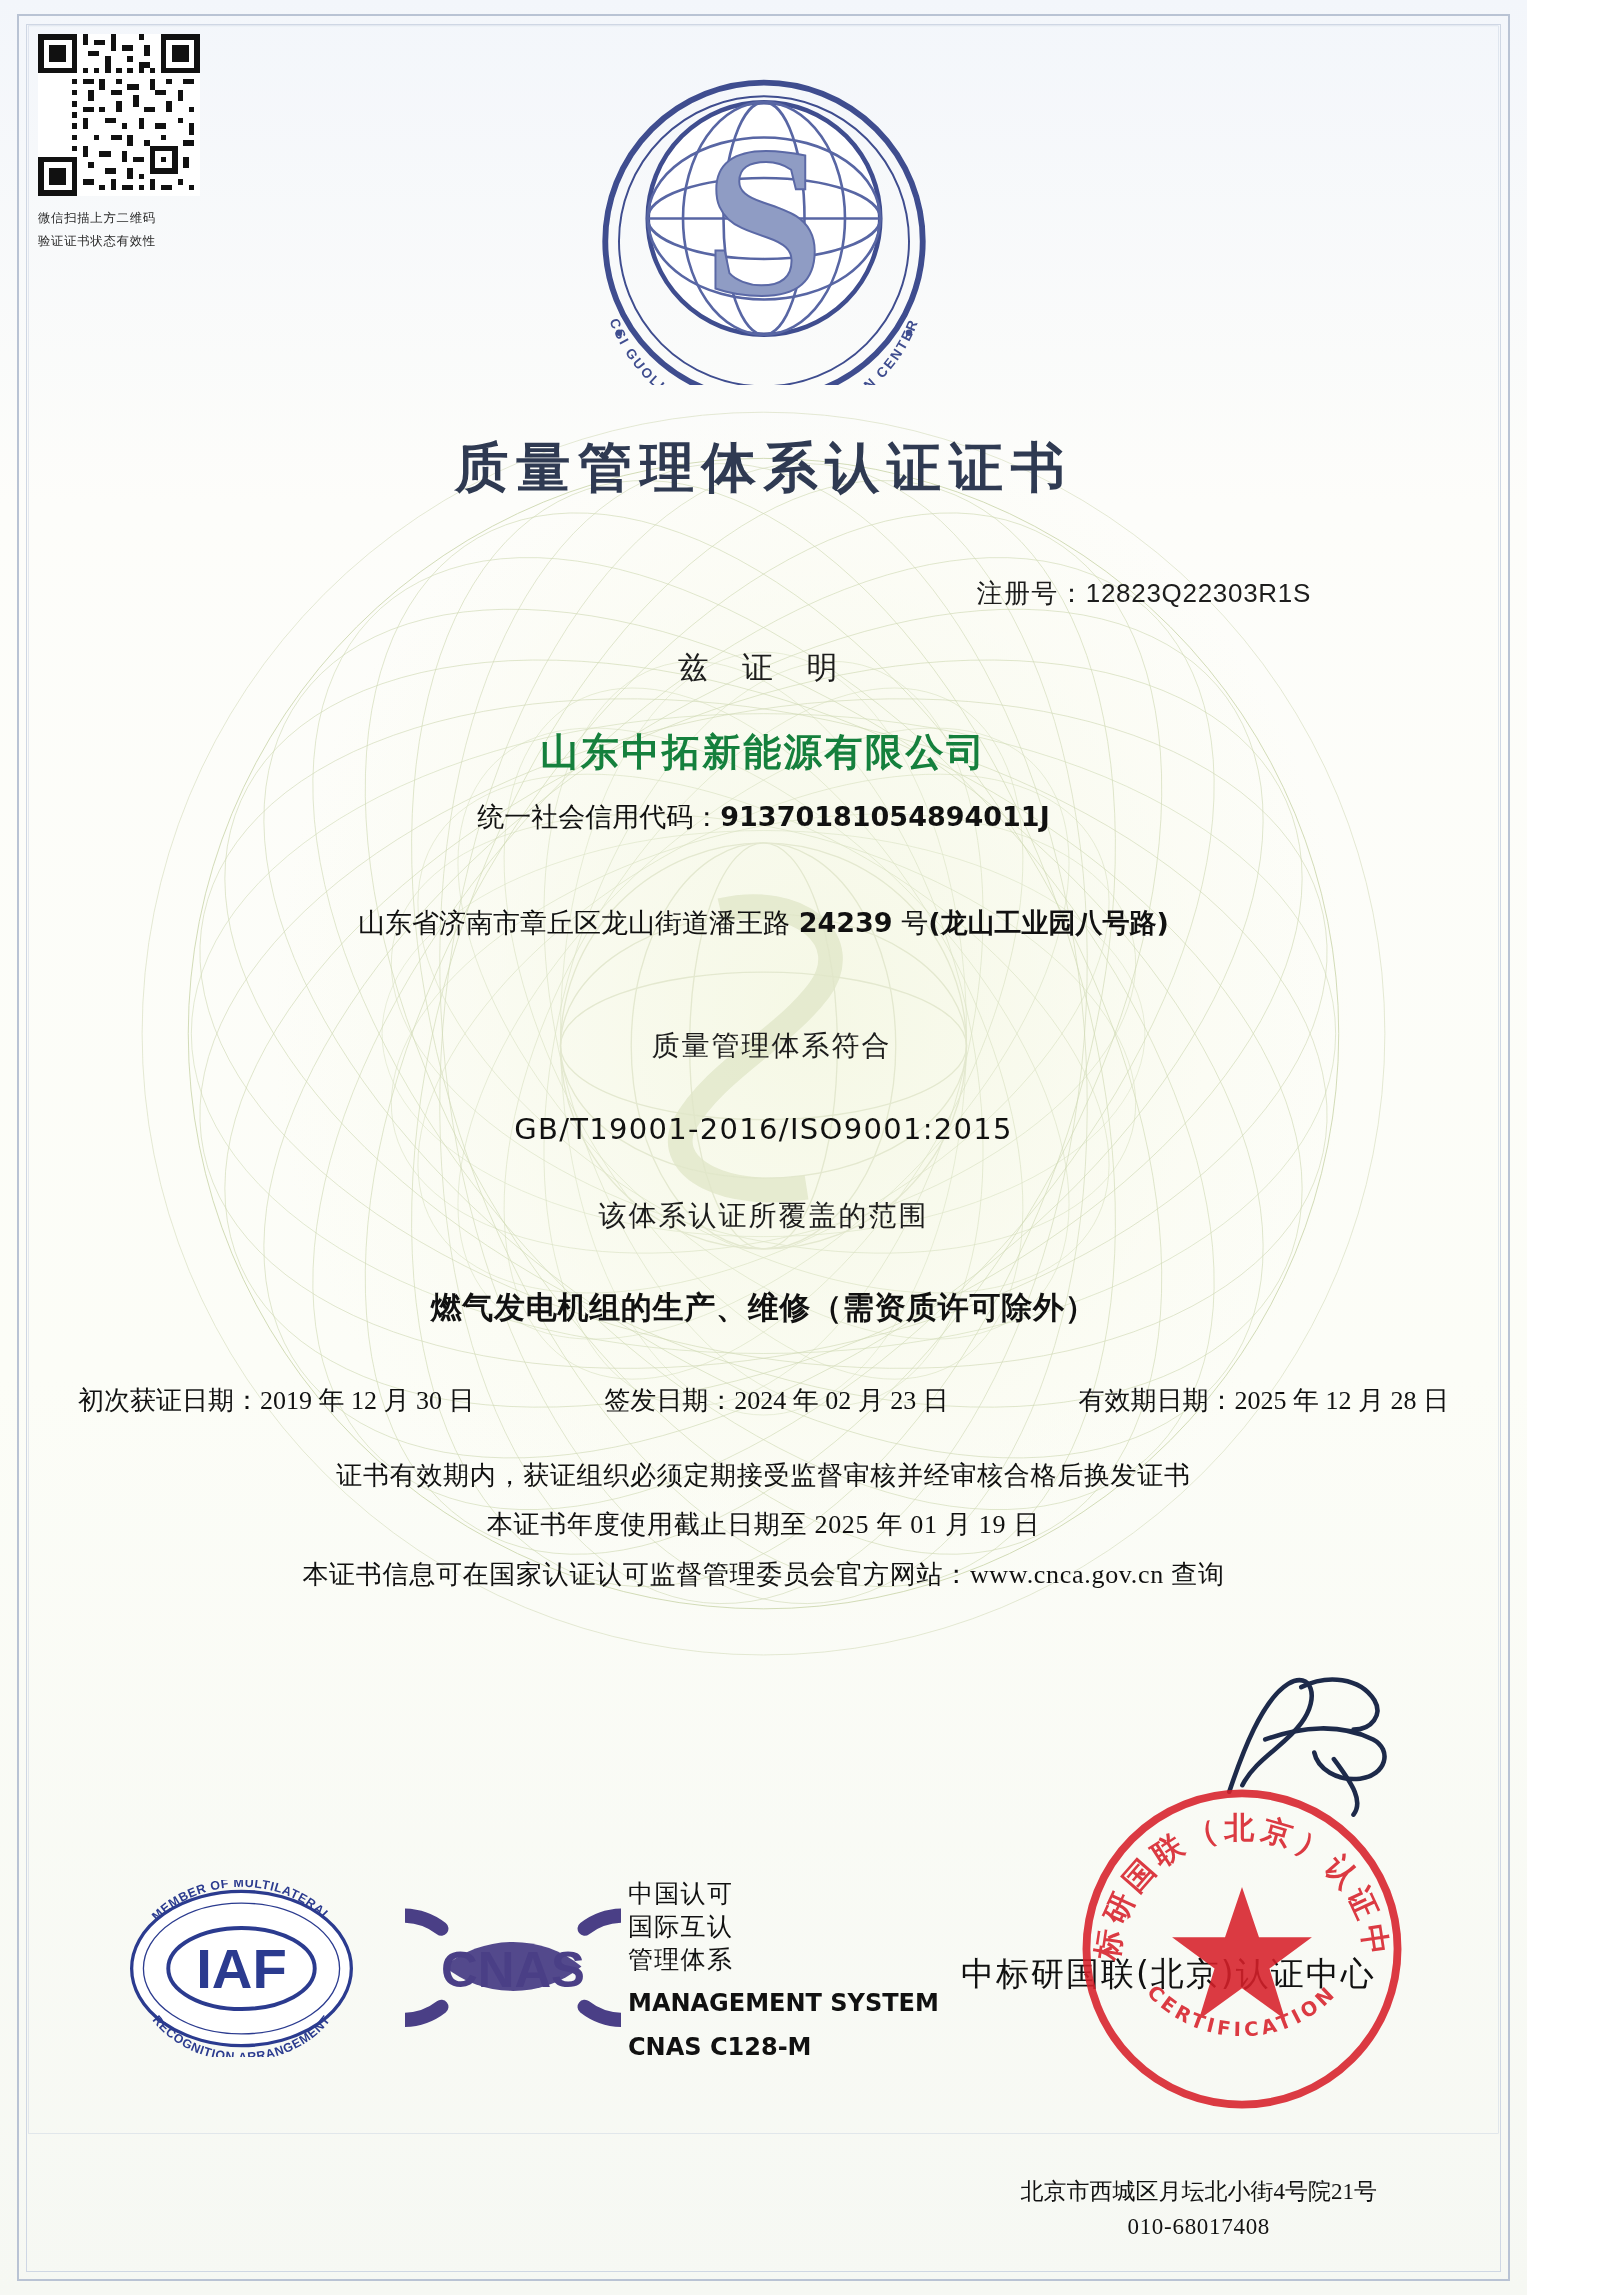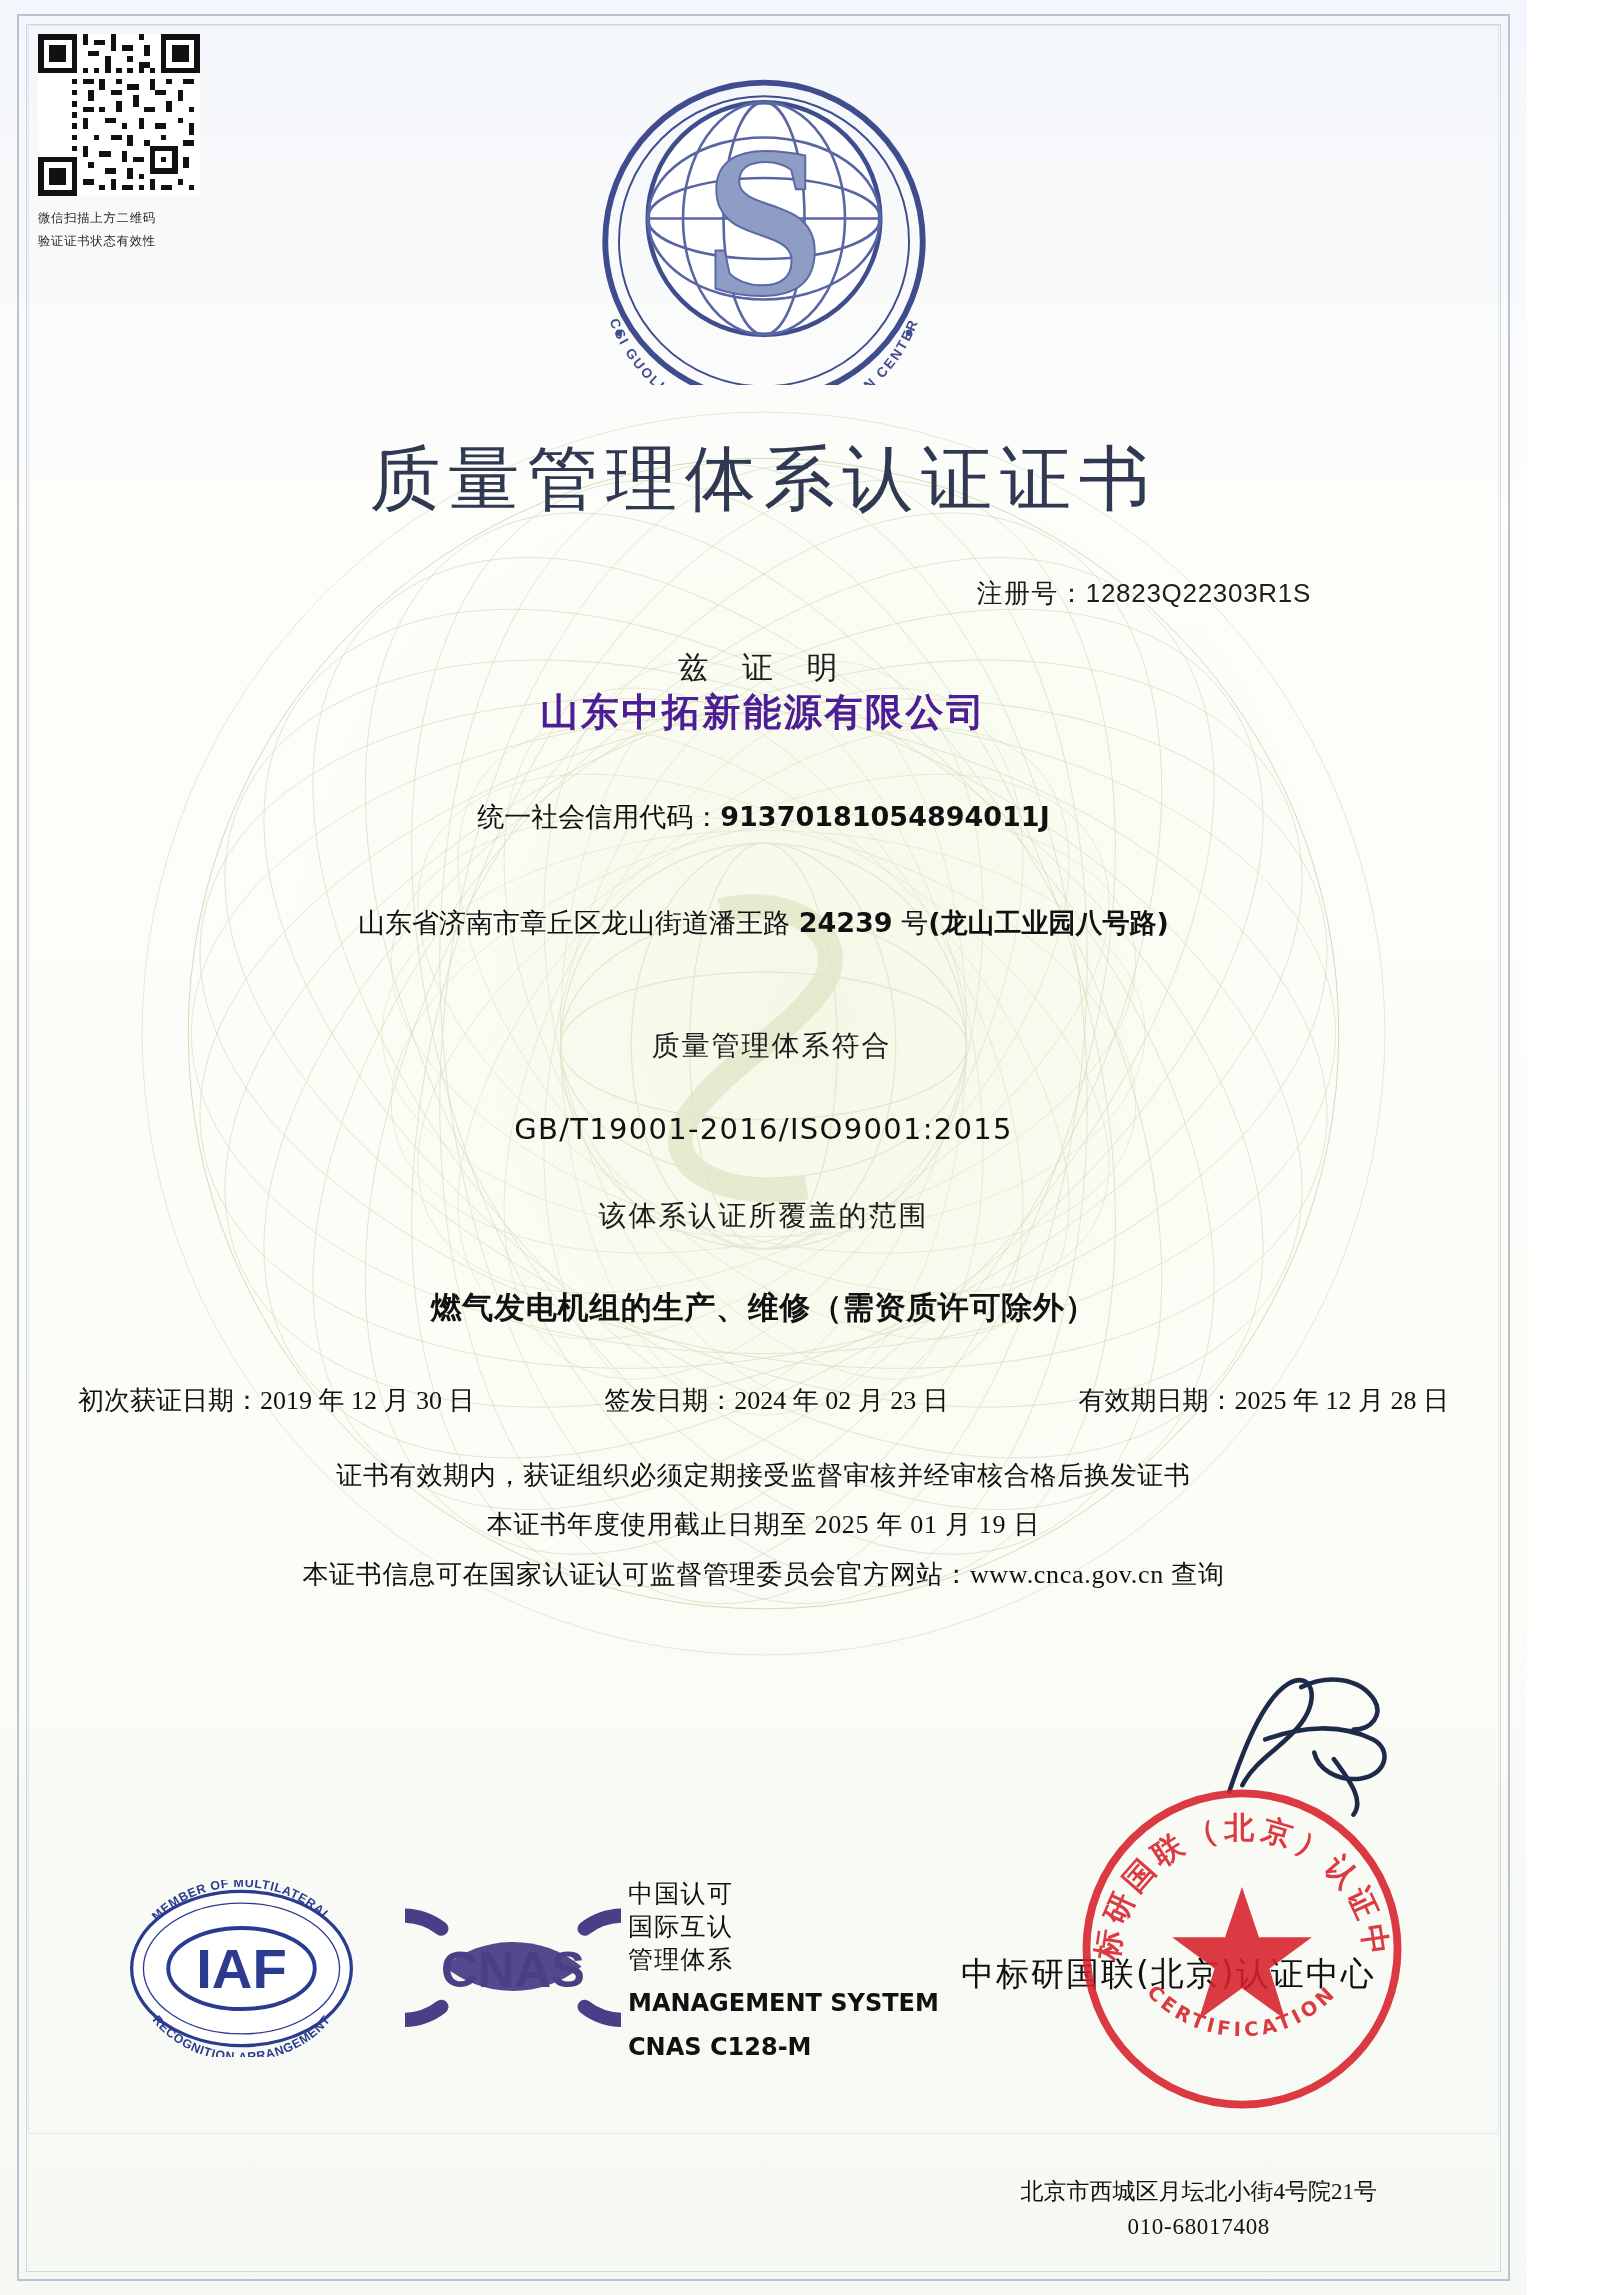--- a/index.html
+++ b/index.html
@@ -79,22 +79,22 @@
     z-index: 5;
   }
   
   .cert-title {
     position: absolute;
     top: 432px;
     left: 0;
     right: 0;
     text-align: center;
     font-family: "DejaVu Sans", "Liberation Sans", sans-serif;
-    font-weight: normal;
-    font-size: 71px;
+    font-weight: bold;
+    font-size: 54px;
     letter-spacing: 7.8px;
     color: #2f3a52;
     z-index: 6;
     white-space: nowrap;
   }
   .reg-no {
     position: absolute;
     top: 576px;
     right: 216px;
     font-size: 26px;
@@ -113,28 +113,28 @@
     left: 0; right: 0;
     text-align: center;
     font-family: "DejaVu Sans", "Liberation Sans", sans-serif;
     font-size: 31px;
     letter-spacing: 11.8px;
     color: #1c1c1c;
     z-index: 6;
   }
   .company {
     position: absolute;
-    top: 687px;
+    top: 727px;
     left: 0; right: 0;
     text-align: center;
     font-family: "DejaVu Sans", "Liberation Sans", sans-serif;
     font-weight: bold;
     font-size: 38px;
     letter-spacing: 2.6px;
-    color: #4c1d95;
+    color: #15803d;
     z-index: 6;
   }
   .credit-line {
     position: absolute;
     top: 799px;
     left: 0; right: 0;
     text-align: center;
     font-size: 27px;
     color: #111;
     z-index: 6;

